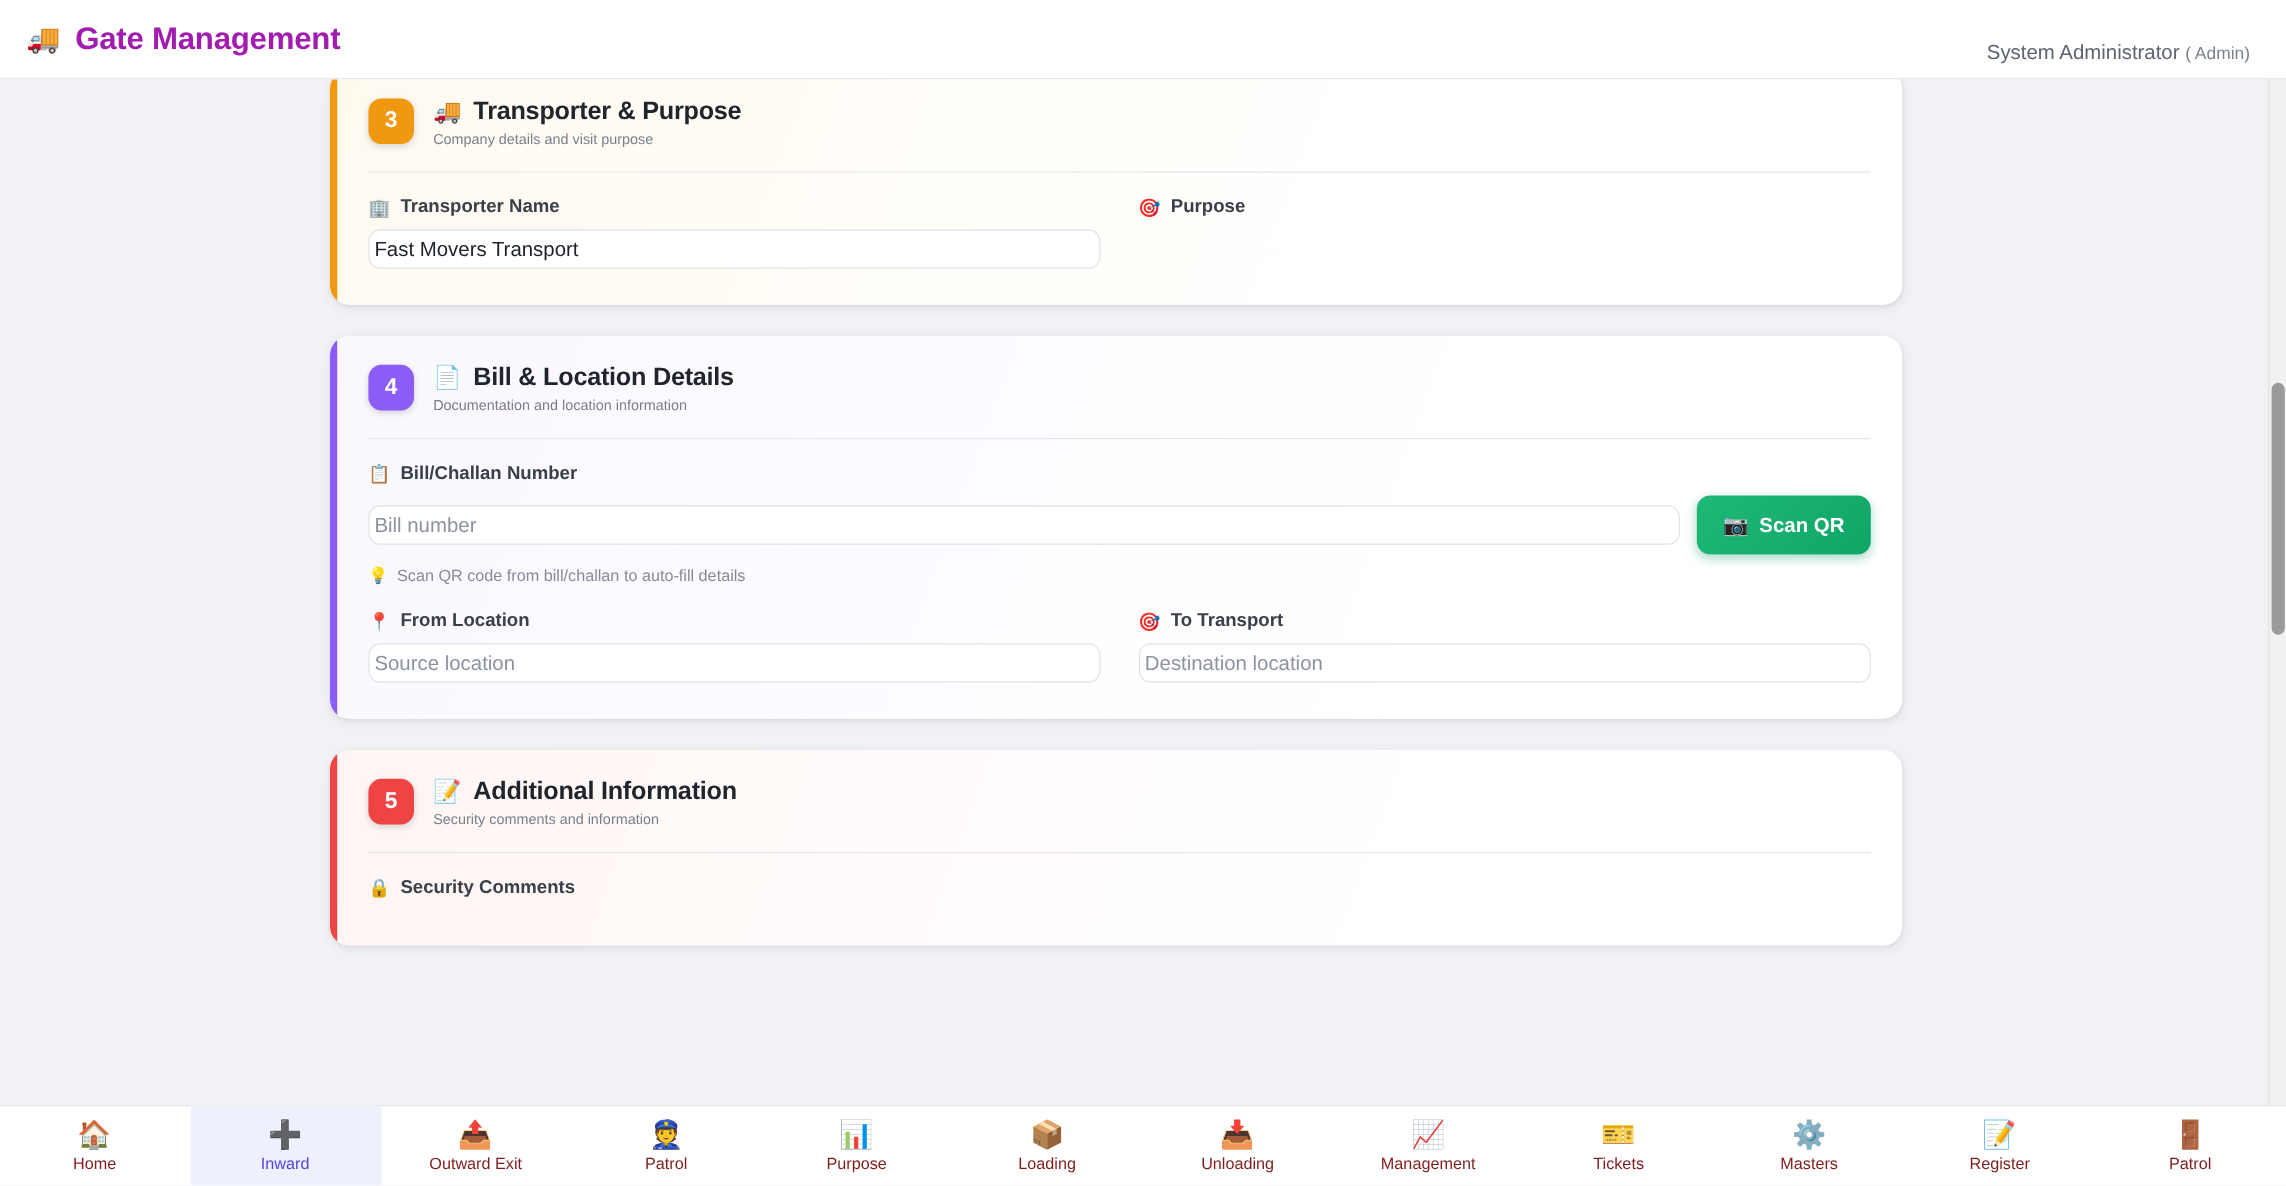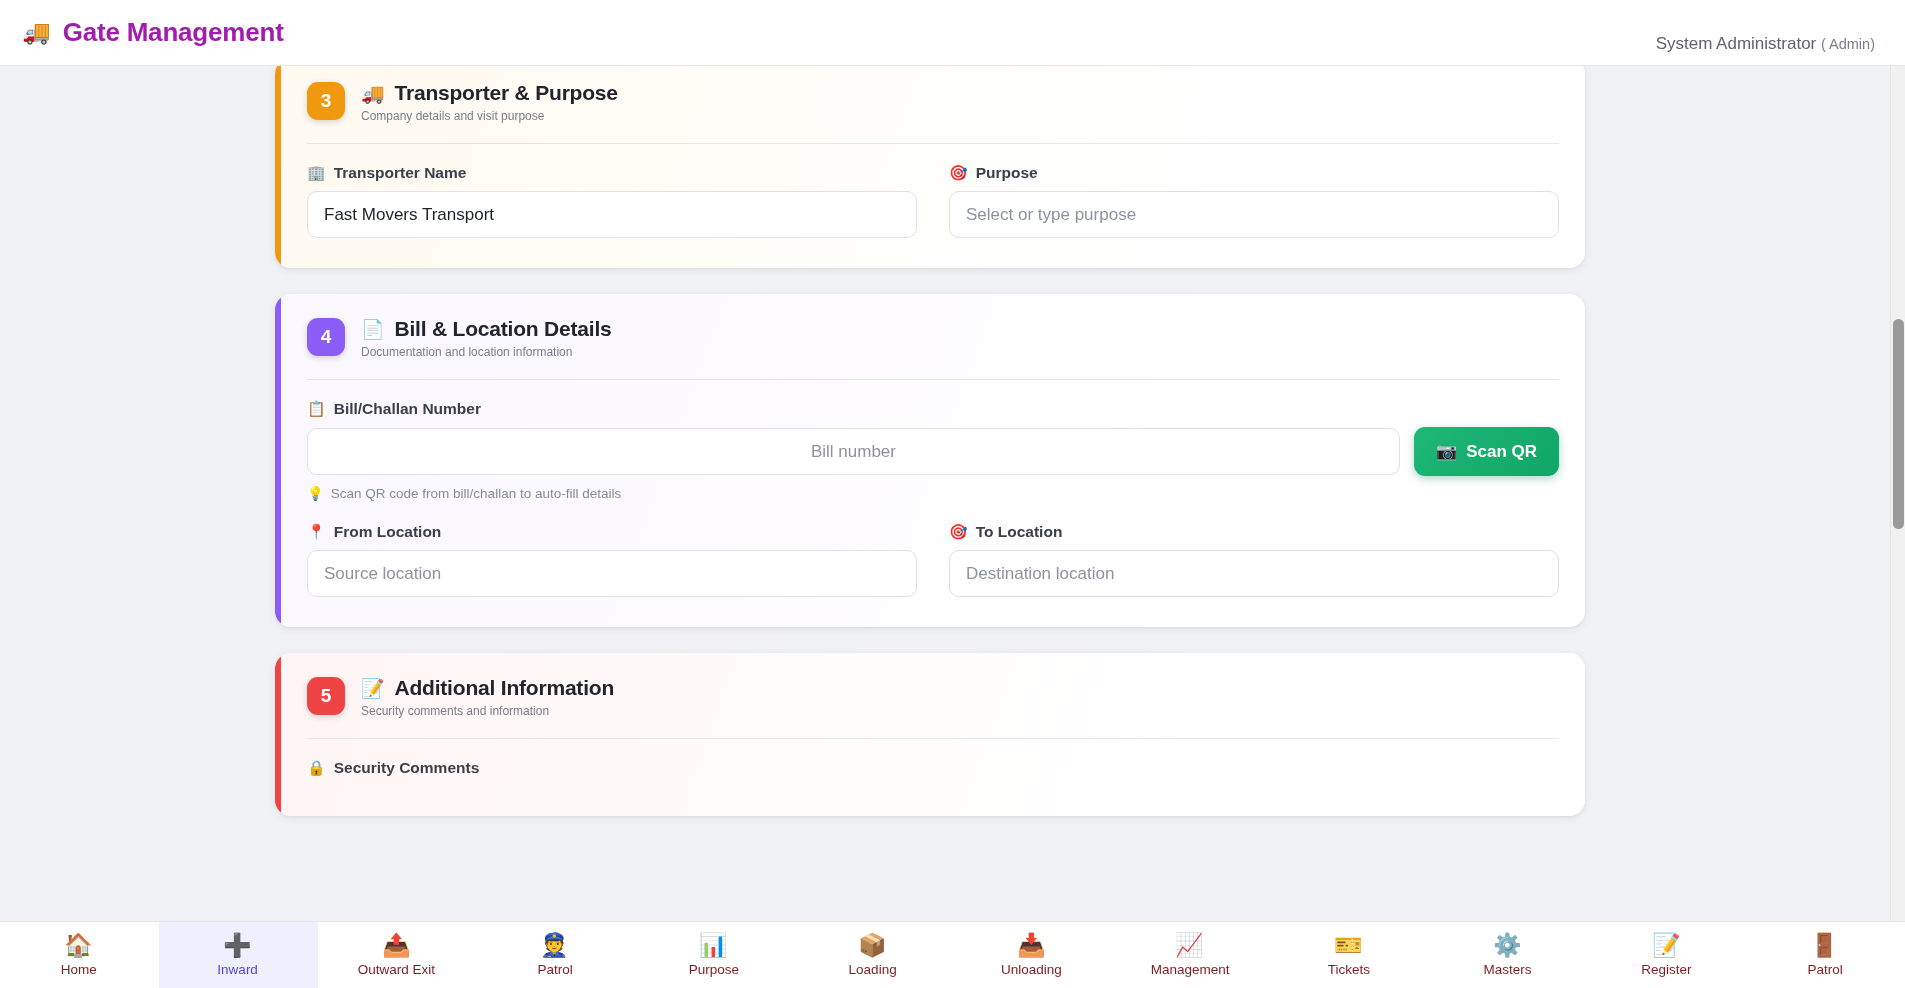--- a/index.html
+++ b/index.html
@@ -116,40 +116,40 @@
     font-weight: 600;
     margin-bottom: 9px;
   }
   .field-label .l-emoji { font-size: 15px; }
 
   .row2 { display: flex; gap: 32px; }
   .row2 > div { flex: 1; }
 
   .ctl {
     width: 100%;
-    height: 47px;
+    height: 33px;
     border: 1px solid #dfe1e6;
     border-radius: 10px;
     background: #ffffff;
     font-size: 17px;
     color: #1d2128;
-    padding: 0 16px;
+    padding: 0 4px;
     font-family: "Liberation Sans", sans-serif;
     outline: none;
   }
   .ctl::placeholder { color: #8d939e; }
   textarea.ctl {
     height: 82px;
     padding: 12px 16px;
     resize: none;
     line-height: 1.4;
   }
 
   .bill-row { display: flex; align-items: center; gap: 14px; }
-  .bill-row .ctl { flex: 1; text-align: center; }
+  .bill-row .ctl { flex: 1; }
   .scan-btn {
     flex: 0 0 auto;
     height: 49px;
     padding: 0 22px;
     border: none;
     border-radius: 11px;
     background: linear-gradient(135deg,#1fb877 0%,#0fa566 100%);
     color: #ffffff;
     font-size: 17px;
     font-weight: bold;
@@ -256,21 +256,20 @@
               <span class="l-emoji">🏢</span>
               <span>Transporter Name</span>
             </div>
             <input class="ctl" type="text" value="Fast Movers Transport" style="">
           </div>
           <div>
             <div class="field-label">
               <span class="l-emoji">🎯</span>
               <span>Purpose</span>
             </div>
-            <input class="ctl" type="text" placeholder="Select or type purpose" style="">
           </div>
         </div>
       </div>
     </div>
 
     <div class="gap-sm"></div>
 
     <div class="card" style="--accent:#8b5cf6;">
       <div class="card-inner tint-purple">
         <div class="card-head">
@@ -309,21 +308,21 @@
           <div>
             <div class="field-label">
               <span class="l-emoji">📍</span>
               <span>From Location</span>
             </div>
             <input class="ctl" type="text" placeholder="Source location" style="">
           </div>
           <div>
             <div class="field-label">
               <span class="l-emoji">🎯</span>
-              <span>To Location</span>
+              <span>To Transport</span>
             </div>
             <input class="ctl" type="text" placeholder="Destination location" style="">
           </div>
         </div>
       </div>
     </div>
 
     <div class="gap-sm"></div>
 
     <div class="card" style="--accent:#ef4444;">

